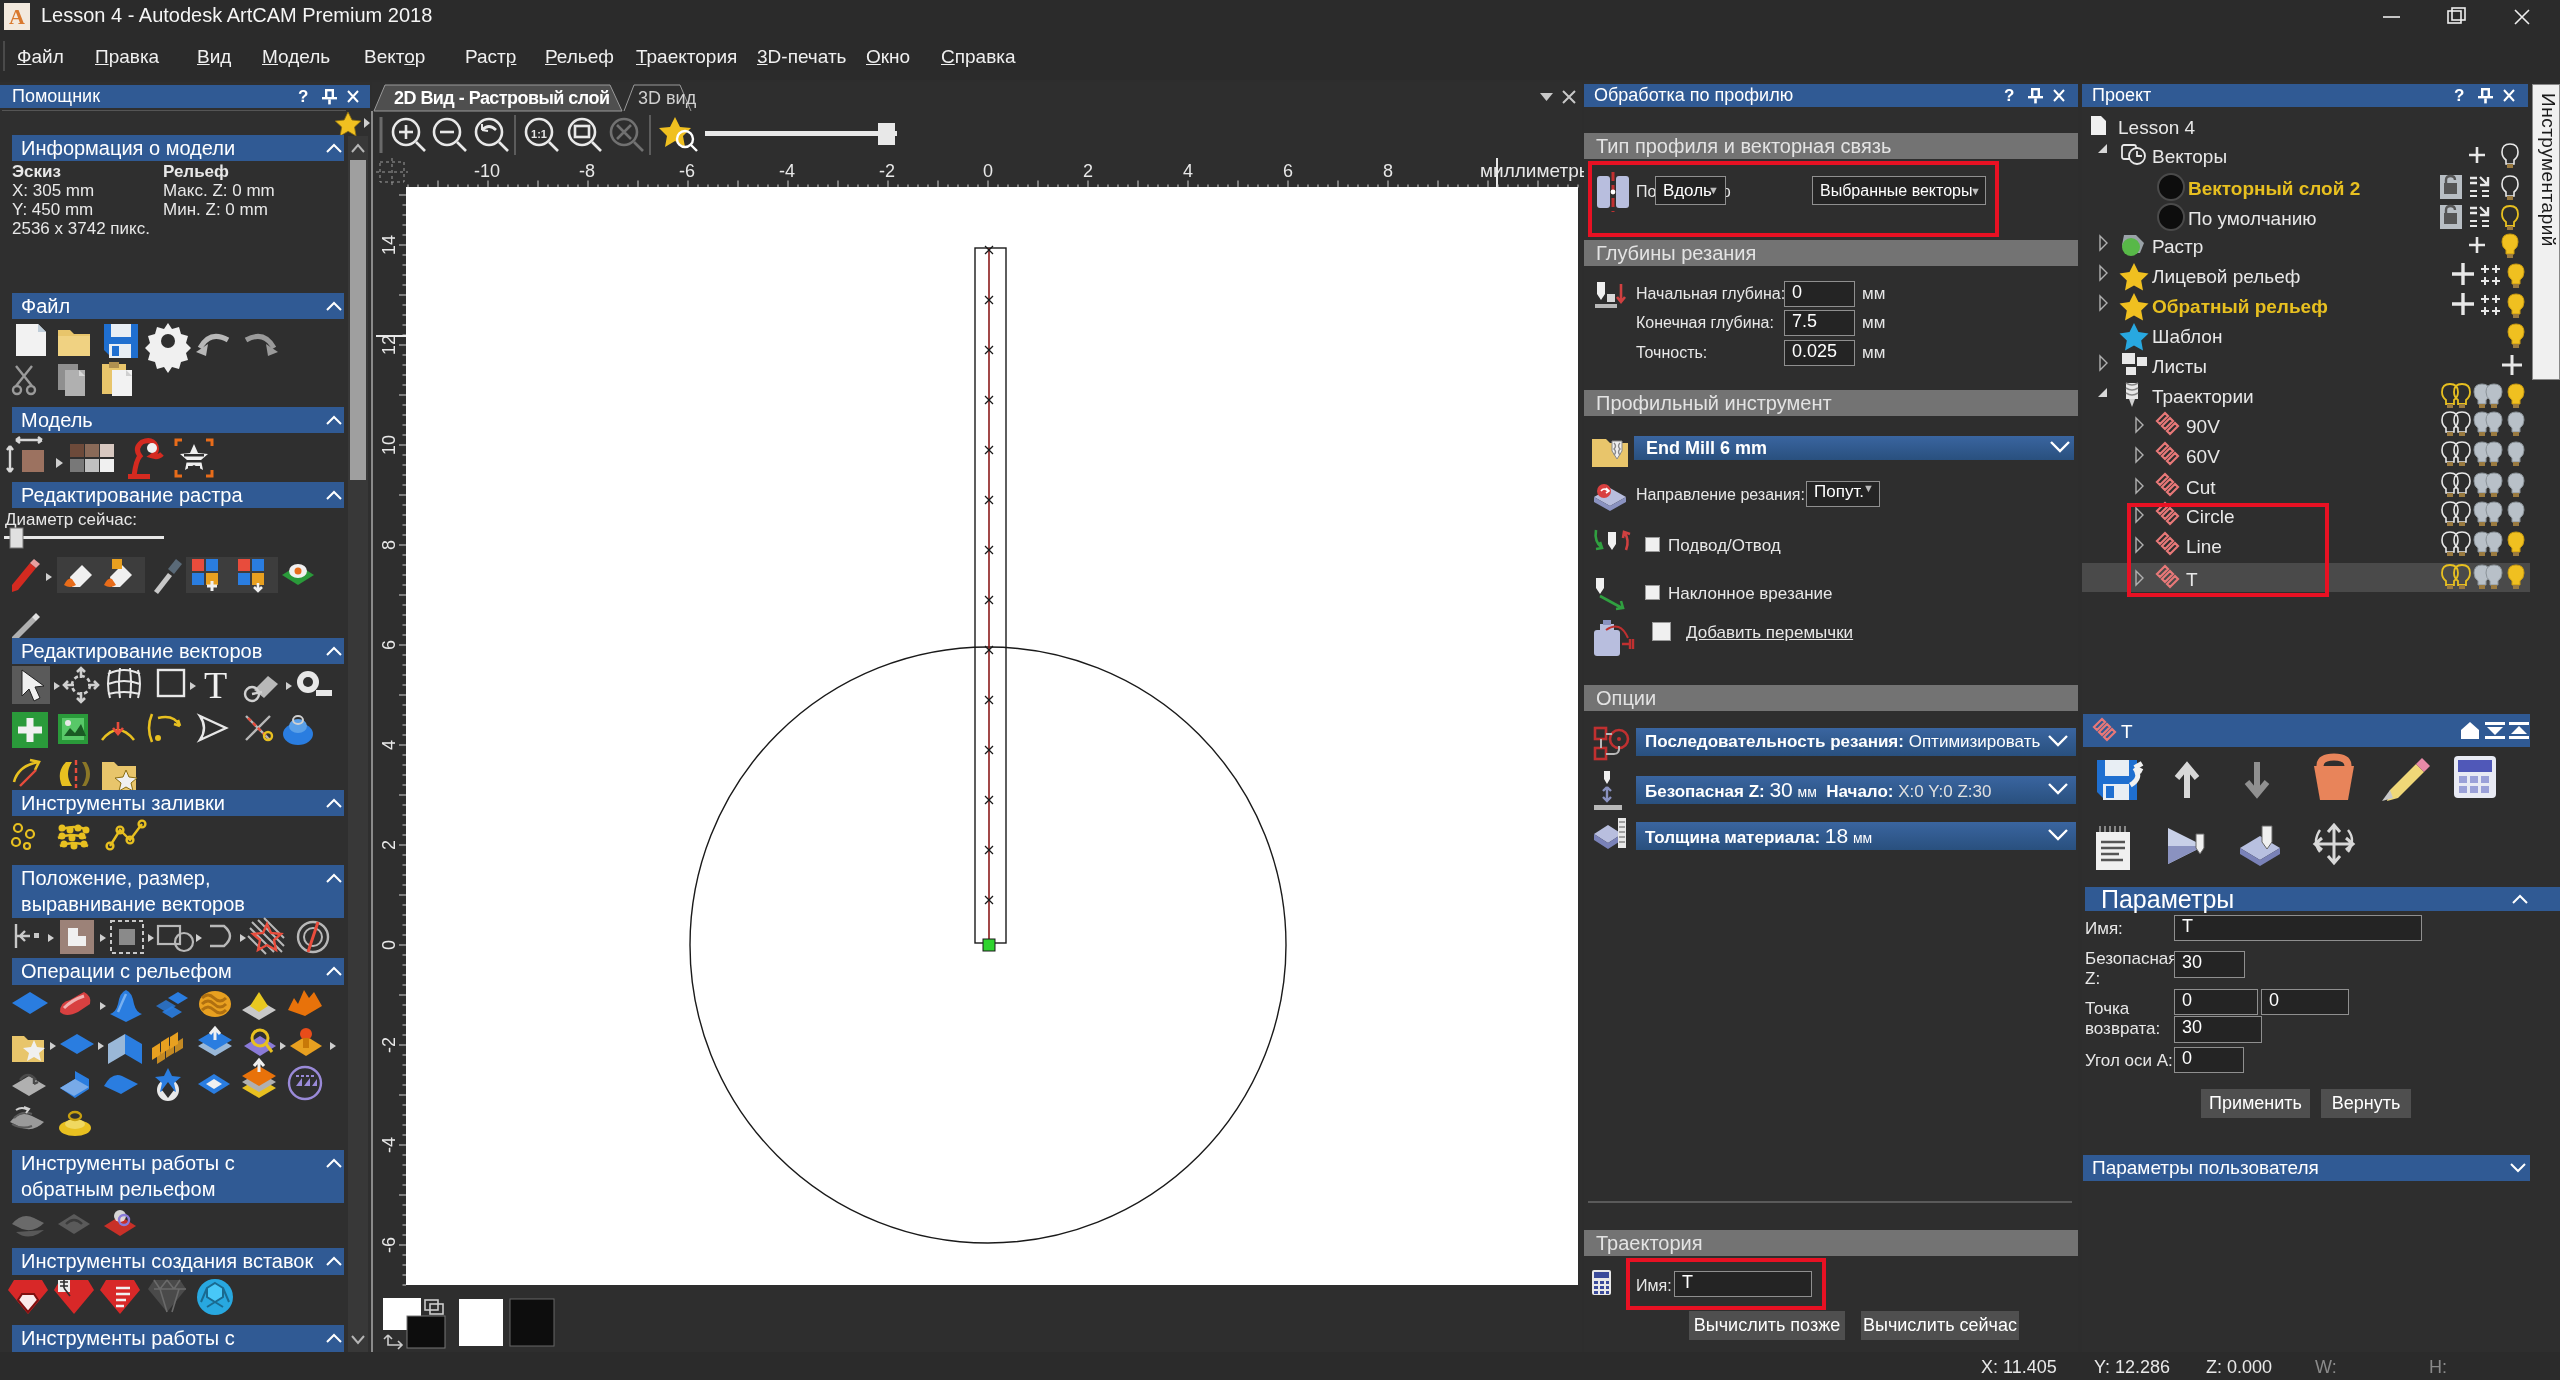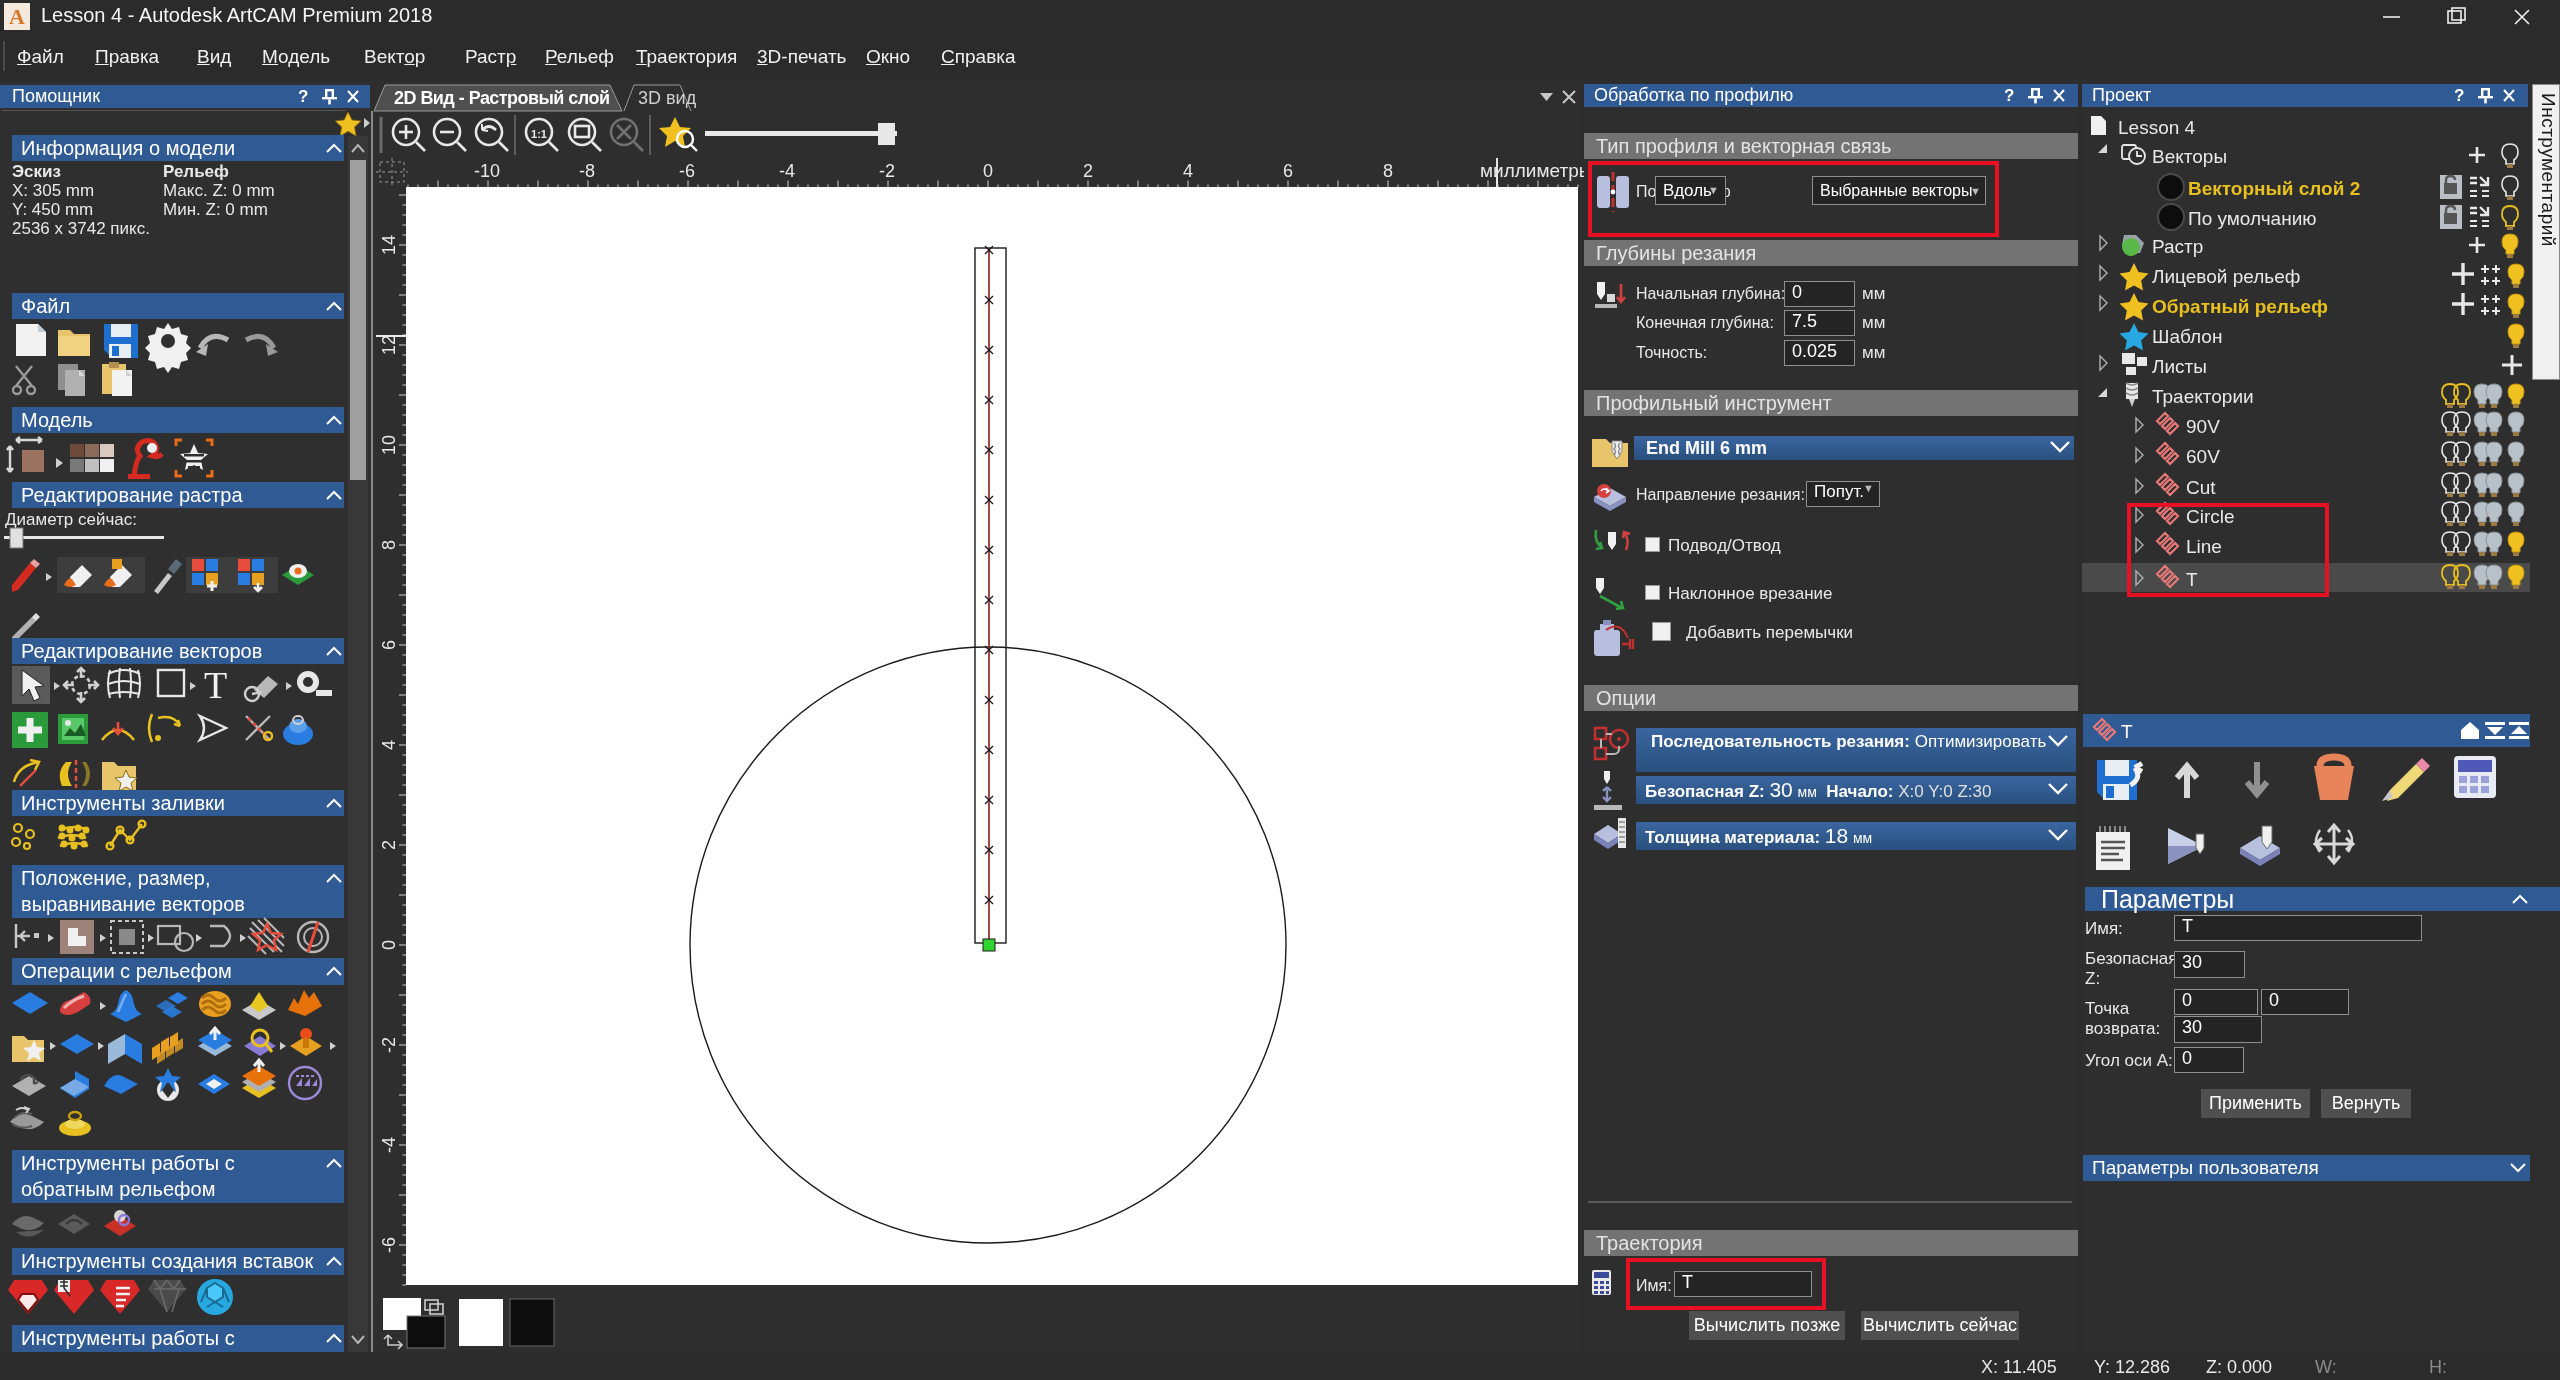--- a/index.html
+++ b/index.html
@@ -983,30 +983,30 @@
 <div class="abs" style="left:1645px;top:585px;width:15px;height:15px;background:#f0f0f0;border:1px solid #999;"></div>
 <div class="lbl" style="left:1668px;top:584px;">Наклонное врезание</div>
 <svg width="46" height="46" style="left:1592px;top:618px;">
   <rect x="2" y="12" width="26" height="26" rx="3" fill="#b8bede"></rect>
   <rect x="8" y="6" width="14" height="8" fill="#b8bede"></rect>
   <rect x="11" y="2" width="8" height="5" fill="#8a92c0"></rect>
   <path d="M 30 26 h 8 m 0 -5 v 10 m 3 -10 v 10" stroke="#c03030" stroke-width="2.4" fill="none"></path>
   <path d="M 14 12 q 14 -10 22 8" fill="none" stroke="#c03030" stroke-width="2"></path>
 </svg>
 <div class="abs" style="left:1652px;top:622px;width:19px;height:19px;background:#f0f0f0;border:1px solid #999;"></div>
-<div class="lbl" style="left:1686px;top:623px;">Добавить перемычки</div>
+<div class="lbl" style="left:1686px;top:623px;text-decoration:underline;">Добавить перемычки</div>
 <div class="graysec" style="left:1584px;top:685px;width:494px;height:26px;">Опции</div>
 <svg width="40" height="40" style="left:1593px;top:726px;">
   <rect x="2" y="2" width="11" height="11" fill="none" stroke="#c03030" stroke-width="2.6"></rect>
   <rect x="2" y="22" width="11" height="11" fill="none" stroke="#c03030" stroke-width="2.6"></rect>
   <circle cx="26" cy="13" r="9" fill="none" stroke="#c03030" stroke-width="2.6"></circle>
   <circle cx="26" cy="13" r="2" fill="#c03030"></circle>
   <path d="M 13 8 h 6 M 8 13 v 9 M 13 28 h 8 q 6 0 5 -8" fill="none" stroke="#b8b8b8" stroke-width="2"></path>
 </svg>
-<div class="abs" style="left:1636px;top:728px;width:440px;height:44px;background:linear-gradient(#3a65a0,#29507e);color:#fff;font-size:17px;line-height:28px;padding-left:15px;"><b>Последовательность резания:</b>&nbsp;Оптимизировать</div>
+<div class="abs" style="left:1636px;top:728px;width:440px;height:28px;background:linear-gradient(#3a65a0,#29507e);color:#fff;font-size:17px;line-height:28px;padding-left:9px;"><b>Последовательность резания:</b>&nbsp;Оптимизировать</div>
 <svg width="22" height="14" style="left:2048px;top:735px;">
     <path d="M 1 1 l 9 9 9 -9" fill="none" stroke="#fff" stroke-width="2.4"></path>
   </svg>
 <svg width="40" height="46" style="left:1594px;top:769px;">
   <path d="M 10 2 v 8 l 3 5 3 -5 V 2 z" fill="#f0f0f0"></path>
   <path d="M 13 18 v 14 m -4 -4 l 4 4 4 -4 m -4 -10 l -4 4 m 4 -4 l 4 4" stroke="#8a92c0" stroke-width="2.4" fill="none"></path>
   <rect x="0" y="36" width="28" height="5" fill="#b8b8b8"></rect>
 </svg>
 <div class="abs" style="left:1636px;top:776px;width:440px;height:28px;background:linear-gradient(#3a65a0,#29507e);color:#fff;font-size:17px;line-height:28px;padding-left:9px;"><b>Безопасная Z:</b>&nbsp;<span style="font-size:21px;">30</span>&nbsp;<span style="font-size:14px;">мм</span>&nbsp;&nbsp;<b>Начало:</b>&nbsp;<span style="color:#e0e0e0">X:0 Y:0 Z:30</span></div>
 <svg width="22" height="14" style="left:2048px;top:783px;">

